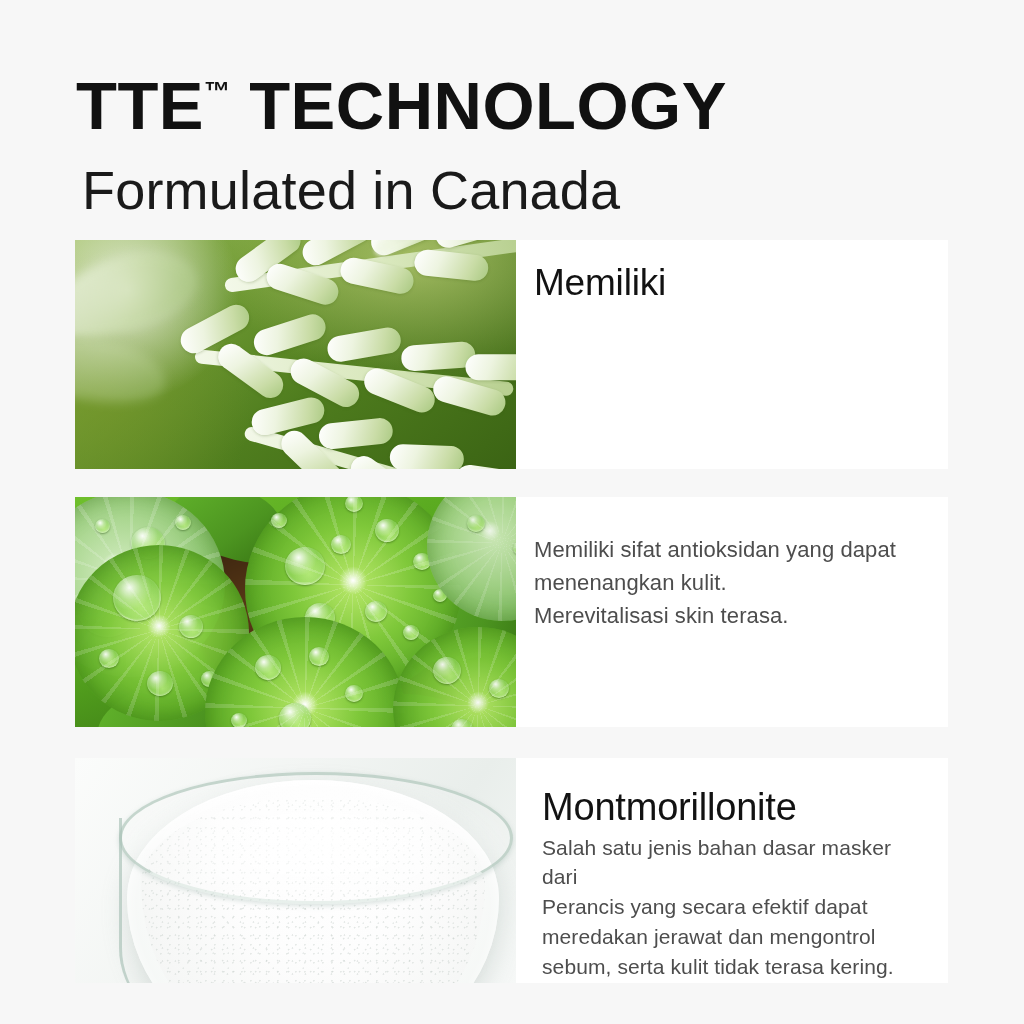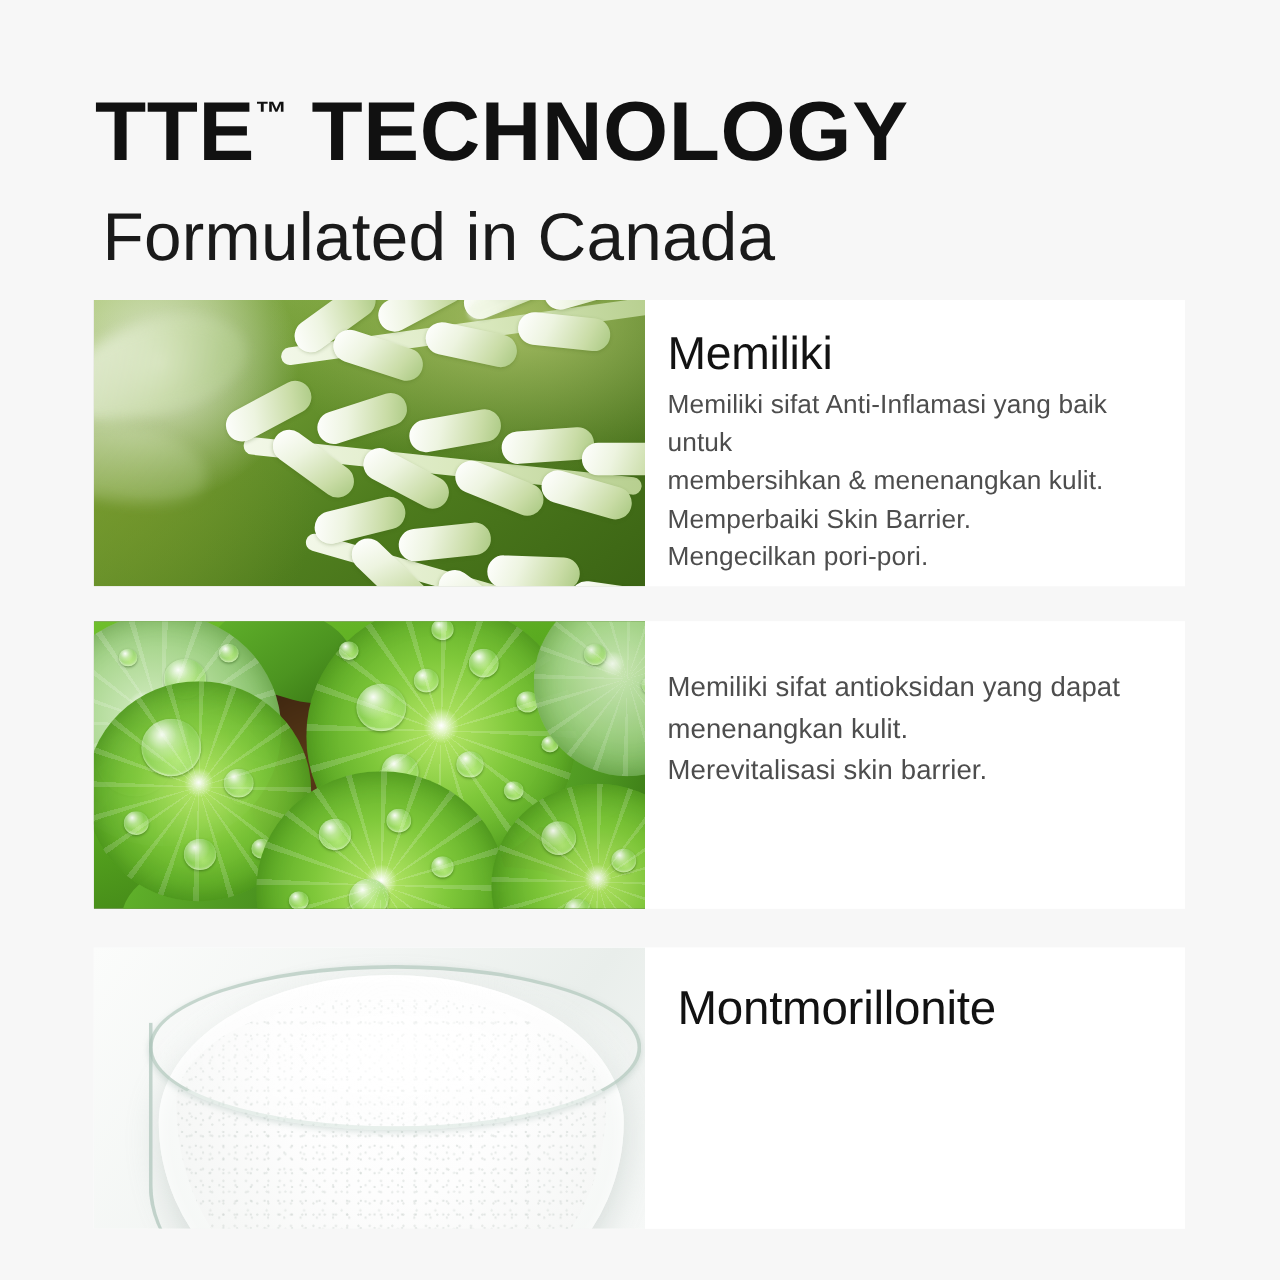--- a/index.html
+++ b/index.html
@@ -324,24 +324,20 @@
 
       <div class="frond blur-soft" style="left:300px; top:-6px; width:190px; height:36px; transform:rotate(-26deg); opacity:.9;">
         <div class="spine" style="width:190px;"></div>
         <div class="lobe" style="left:20px;  top:-18px; transform:rotate(-26deg);"></div>
 
       </div>
     </div>
   </div>
   <div class="card-body">
     <h2 class="card-heading">Memiliki</h2>
-    <p class="card-desc">Memiliki sifat Anti-Inflamasi yang baik untuk
-membersihkan &amp; menenangkan kulit.
-Memperbaiki Skin Barrier.
-Mengecilkan pori-pori.</p>
   </div>
 </div>
 
 <div class="card card-2">
   <div class="card-media">
     <div class="art-centella">
       <div class="soil" style="left:120px; top:40px;  width:120px; height:150px;"></div>
       <div class="soil" style="left:250px; top:150px; width:130px; height:90px;"></div>
       <div class="blade" style="left:95px;  top:-10px; width:120px; height:70px; transform:rotate(24deg);"></div>
       <div class="blade" style="left:330px; top:70px;  width:130px; height:90px; transform:rotate(-18deg);"></div>
@@ -395,30 +391,34 @@
 
       <div class="pennywort pale" style="left:352px; top:-26px; width:150px; height:150px; opacity:.9;">
         <div class="drop" style="left:40px; top:44px; width:18px; height:17px;"></div>
         <div class="drop" style="left:86px; top:70px; width:15px; height:14px;"></div>
       </div>
     </div>
   </div>
   <div class="card-body">
     <p class="card-desc">Memiliki sifat antioksidan yang dapat
 menenangkan kulit.
-Merevitalisasi skin barrier.</p>
+Merevitalisasi skin terasa.</p>
   </div>
 </div>
 
 <div class="card card-3">
   <div class="card-media" style="background:#f4f7f5;">
     <div class="art-powder">
       <div class="bowl-shadow"></div>
       <div class="bowl"></div>
       <div class="powder-mound"></div>
       <div class="bowl-rim"></div>
       <div class="bowl-wall-l"></div>
     </div>
   </div>
   <div class="card-body">
     <h2 class="card-heading">Montmorillonite</h2>
+    <p class="card-desc">Salah satu jenis bahan dasar masker dari
+Perancis yang secara efektif dapat
+meredakan jerawat dan mengontrol
+sebum, serta kulit tidak terasa kering.</p>
   </div>
 </div>
 
 </body></html>

